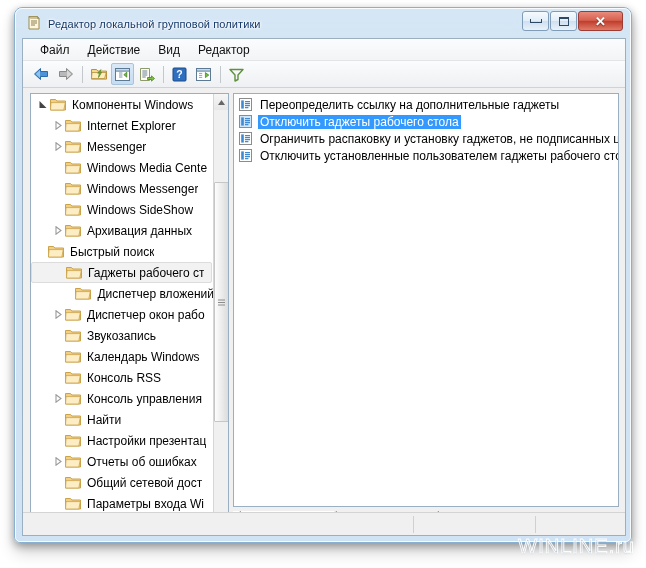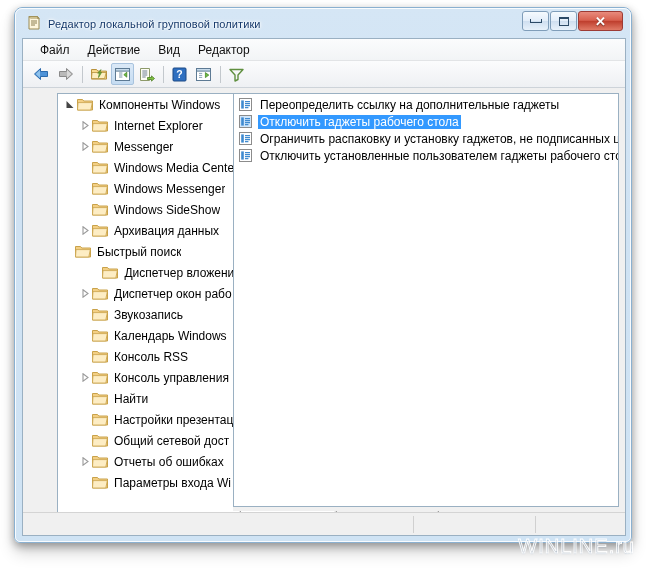--- a/index.html
+++ b/index.html
@@ -126,21 +126,20 @@
 
   
   #tree-pane {
     position: absolute;
     left: 7px; top: 54px;
     width: 199px; height: 437px;
     background: #fff;
     border: 1px solid #9ab0c2;
     box-sizing: border-box;
     overflow: hidden;
-    margin-left: 27px;
   }
   #tree-scroll-area {
     position: absolute; left: 0; top: 0;
     width: 183px; height: 418px;
     overflow: hidden;
   }
   .tree-row {
     position: relative;
     height: 21px;
     display: flex; align-items: center;
@@ -484,20 +483,30 @@
             <div class="tree-row" style="padding-left: 4px;">
               <span class="tw-arrow"></span>
               <span class="tw-folder">
                 <svg width="16" height="13" viewBox="0 0 16 13">
                   <path d="M0.5 1.5h5l1.3 1.5h8.7v9H0.5z" fill="#f3cf84" stroke="#c9a24a" stroke-width="1"></path>
                   <path d="M1 4.6h14.3l-1.5 7.4H0.5z" fill="#fdedc4" stroke="#c9a24a" stroke-width=".8"></path>
                 </svg>
               </span>
               <span class="tree-label">Быстрый поиск</span>
             </div>
+            <div class="tree-row selected-soft" style="padding-left: 21px;">
+              <span class="tw-arrow"></span>
+              <span class="tw-folder">
+                <svg width="16" height="13" viewBox="0 0 16 13">
+                  <path d="M0.5 1.5h5l1.3 1.5h8.7v9H0.5z" fill="#f3cf84" stroke="#c9a24a" stroke-width="1"></path>
+                  <path d="M1 4.6h14.3l-1.5 7.4H0.5z" fill="#fdedc4" stroke="#c9a24a" stroke-width=".8"></path>
+                </svg>
+              </span>
+              <span class="tree-label">Гаджеты рабочего ст</span>
+            </div>
             <div class="tree-row" style="padding-left: 21px; justify-content: flex-end;">
               <span class="tw-arrow"></span>
               <span class="tw-folder">
                 <svg width="16" height="13" viewBox="0 0 16 13">
                   <path d="M0.5 1.5h5l1.3 1.5h8.7v9H0.5z" fill="#f3cf84" stroke="#c9a24a" stroke-width="1"></path>
                   <path d="M1 4.6h14.3l-1.5 7.4H0.5z" fill="#fdedc4" stroke="#c9a24a" stroke-width=".8"></path>
                 </svg>
               </span>
               <span class="tree-label">Диспетчер вложений</span>
             </div>
@@ -573,42 +582,42 @@
               <span class="tw-arrow"></span>
               <span class="tw-folder">
                 <svg width="16" height="13" viewBox="0 0 16 13">
                   <path d="M0.5 1.5h5l1.3 1.5h8.7v9H0.5z" fill="#f3cf84" stroke="#c9a24a" stroke-width="1"></path>
                   <path d="M1 4.6h14.3l-1.5 7.4H0.5z" fill="#fdedc4" stroke="#c9a24a" stroke-width=".8"></path>
                 </svg>
               </span>
               <span class="tree-label">Настройки презентац</span>
             </div>
             <div class="tree-row" style="padding-left: 21px;">
-              <span class="tw-arrow"></span>
-              <span class="tw-folder">
-                <svg width="16" height="13" viewBox="0 0 16 13">
-                  <path d="M0.5 1.5h5l1.3 1.5h8.7v9H0.5z" fill="#f3cf84" stroke="#c9a24a" stroke-width="1"></path>
-                  <path d="M1 4.6h14.3l-1.5 7.4H0.5z" fill="#fdedc4" stroke="#c9a24a" stroke-width=".8"></path>
-                </svg>
-              </span>
-              <span class="tree-label">Общий сетевой дост</span>
-            </div>
-            <div class="tree-row" style="padding-left: 21px;">
               <span class="tw-arrow">
                 <svg width="9" height="9" viewBox="0 0 9 9">
                   <path d="M2 0.8 7 4.5 2 8.2z" fill="none" stroke="#9a9a9a" stroke-width="1.1"></path>
                 </svg>
               </span>
               <span class="tw-folder">
                 <svg width="16" height="13" viewBox="0 0 16 13">
                   <path d="M0.5 1.5h5l1.3 1.5h8.7v9H0.5z" fill="#f3cf84" stroke="#c9a24a" stroke-width="1"></path>
                   <path d="M1 4.6h14.3l-1.5 7.4H0.5z" fill="#fdedc4" stroke="#c9a24a" stroke-width=".8"></path>
                 </svg>
               </span>
               <span class="tree-label">Отчеты об ошибках</span>
+            </div>
+            <div class="tree-row" style="padding-left: 21px;">
+              <span class="tw-arrow"></span>
+              <span class="tw-folder">
+                <svg width="16" height="13" viewBox="0 0 16 13">
+                  <path d="M0.5 1.5h5l1.3 1.5h8.7v9H0.5z" fill="#f3cf84" stroke="#c9a24a" stroke-width="1"></path>
+                  <path d="M1 4.6h14.3l-1.5 7.4H0.5z" fill="#fdedc4" stroke="#c9a24a" stroke-width=".8"></path>
+                </svg>
+              </span>
+              <span class="tree-label">Общий сетевой дост</span>
             </div>
             <div class="tree-row" style="padding-left: 21px;">
               <span class="tw-arrow"></span>
               <span class="tw-folder">
                 <svg width="16" height="13" viewBox="0 0 16 13">
                   <path d="M0.5 1.5h5l1.3 1.5h8.7v9H0.5z" fill="#f3cf84" stroke="#c9a24a" stroke-width="1"></path>
                   <path d="M1 4.6h14.3l-1.5 7.4H0.5z" fill="#fdedc4" stroke="#c9a24a" stroke-width=".8"></path>
                 </svg>
               </span>
               <span class="tree-label">Параметры входа Wi</span>

